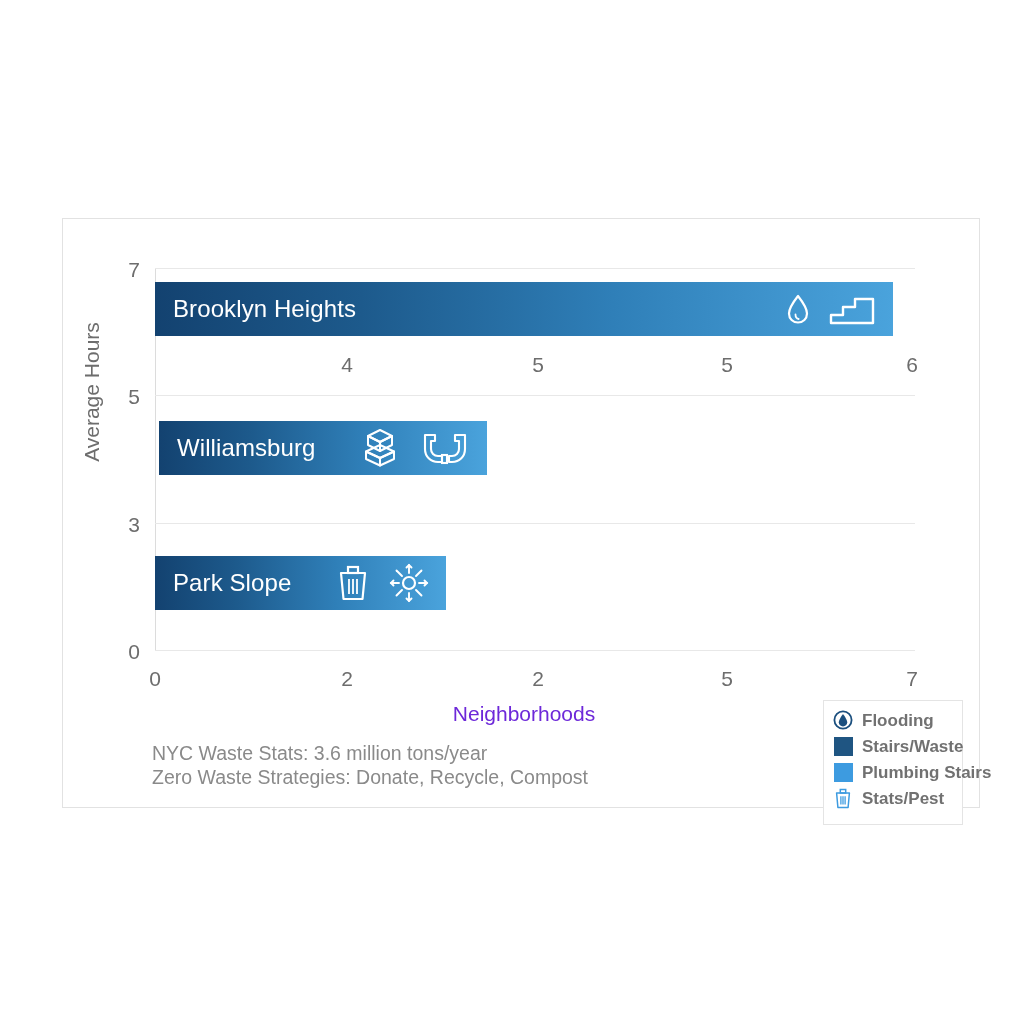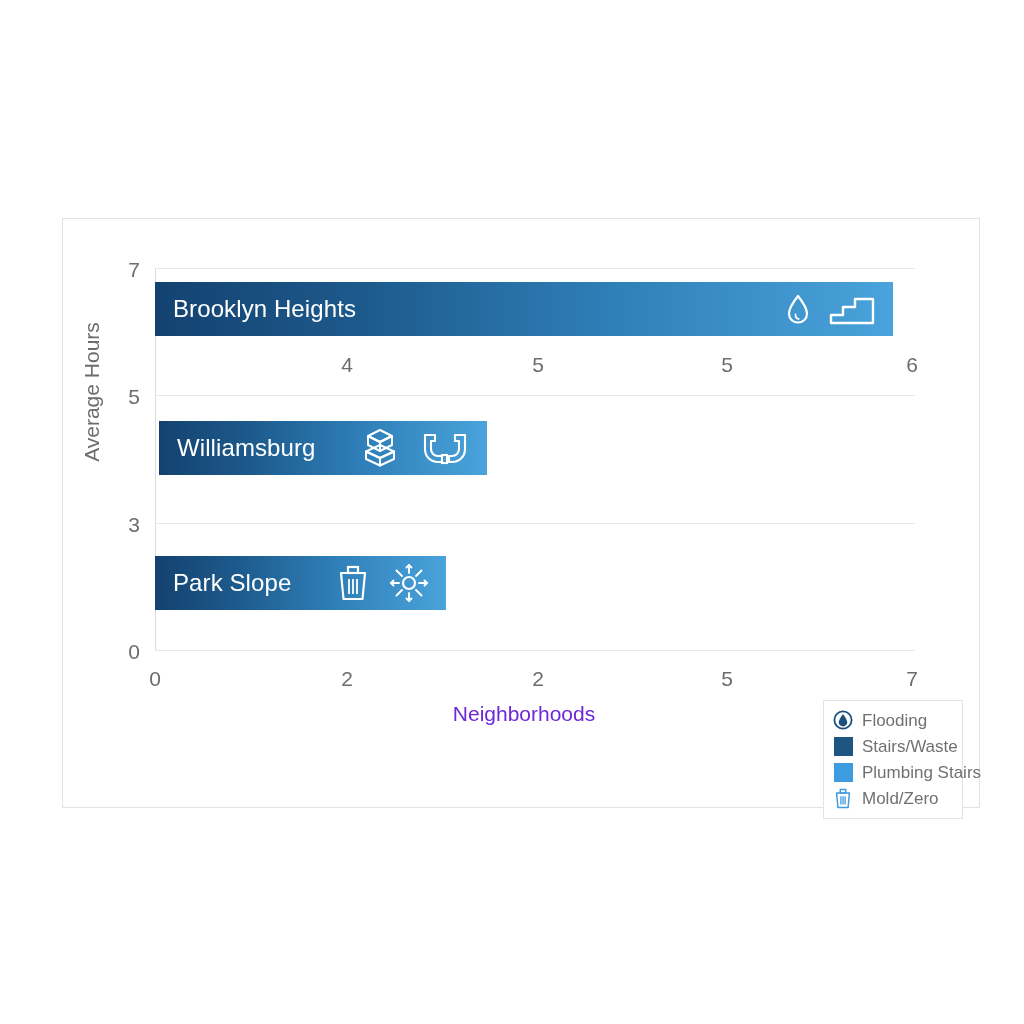--- a/index.html
+++ b/index.html
@@ -41,21 +41,21 @@
   #xlabel{position:absolute;left:404px;top:702px;width:240px;text-align:center;
           font-size:21px;color:#6d28d9;}
 
   
   #notes{position:absolute;left:152px;top:741px;}
   .note{font-size:19.5px;color:#8a8a8a;line-height:24px;white-space:nowrap;}
 
   
   #legend{position:absolute;left:823px;top:700px;width:140px;
           background:#ffffff;border:1px solid #e4e4e4;box-sizing:border-box;
-          padding:6px 8px 7px 8px;}
+          padding:6px 8px 13px 8px;font-weight:bold;}
   .legend-row{display:flex;align-items:center;height:26px;}
   .legend-marker{width:22px;height:22px;flex:0 0 22px;display:flex;
                  align-items:center;justify-content:center;margin-right:8px;}
   .swatch{width:19px;height:19px;display:block;}
   .legend-text{font-size:17px;color:#717171;white-space:nowrap;line-height:1;}
 </style>
 </head>
 <body>
 
 <div id="stage">
@@ -160,20 +160,24 @@
   <div class="inner-label" style="left:882px;top:354px;">6</div>
 
   <div class="xtick-label" style="left:125px;top:668px;">0</div>
   <div class="xtick-label" style="left:317px;top:668px;">2</div>
   <div class="xtick-label" style="left:508px;top:668px;">2</div>
   <div class="xtick-label" style="left:697px;top:668px;">5</div>
   <div class="xtick-label" style="left:882px;top:668px;">7</div>
 
   <div id="xlabel">Neighborhoods</div>
 
+  <div id="notes">
+    <div class="note">NYC Waste Stats: 3.6 million tons/year</div>
+    <div class="note">Zero Waste Strategies: Donate, Recycle, Compost</div>
+  </div>
 
   <div id="legend">
 
     <div class="legend-row">
       <span class="legend-marker">
         <svg width="20" height="20" viewBox="0 0 20 20">
           <circle cx="10" cy="10" r="8.6" fill="none" stroke="#1b4f7e" stroke-width="1.8"></circle>
           <path d="M10 4 C10 4 5.8 9.4 5.8 12.3 C5.8 14.7 7.7 16.4 10 16.4 C12.3 16.4 14.2 14.7 14.2 12.3 C14.2 9.4 10 4 10 4 Z" fill="#1b4f7e"></path>
         </svg>
       </span>
@@ -197,18 +201,18 @@
     <div class="legend-row">
       <span class="legend-marker">
         <svg width="18" height="21" viewBox="0 0 18 21">
           <path d="M2.6 5 L15.4 5 L14.1 19.5 L3.9 19.5 Z" fill="none" stroke="#3d9be0" stroke-width="1.5" stroke-linejoin="round"></path>
           <rect x="6.3" y="1.5" width="5.4" height="3.5" fill="none" stroke="#3d9be0" stroke-width="1.5"></rect>
           <line x1="6.9" y1="8.3" x2="6.9" y2="16.5" stroke="#3d9be0" stroke-width="1.3"></line>
           <line x1="9" y1="8.3" x2="9" y2="16.5" stroke="#3d9be0" stroke-width="1.3"></line>
           <line x1="11.1" y1="8.3" x2="11.1" y2="16.5" stroke="#3d9be0" stroke-width="1.3"></line>
         </svg>
       </span>
-      <span class="legend-text">Mold/Zero</span>
+      <span class="legend-text">Stats/Pest</span>
     </div>
 
   </div>
 
 </div>
 
 </body></html>

